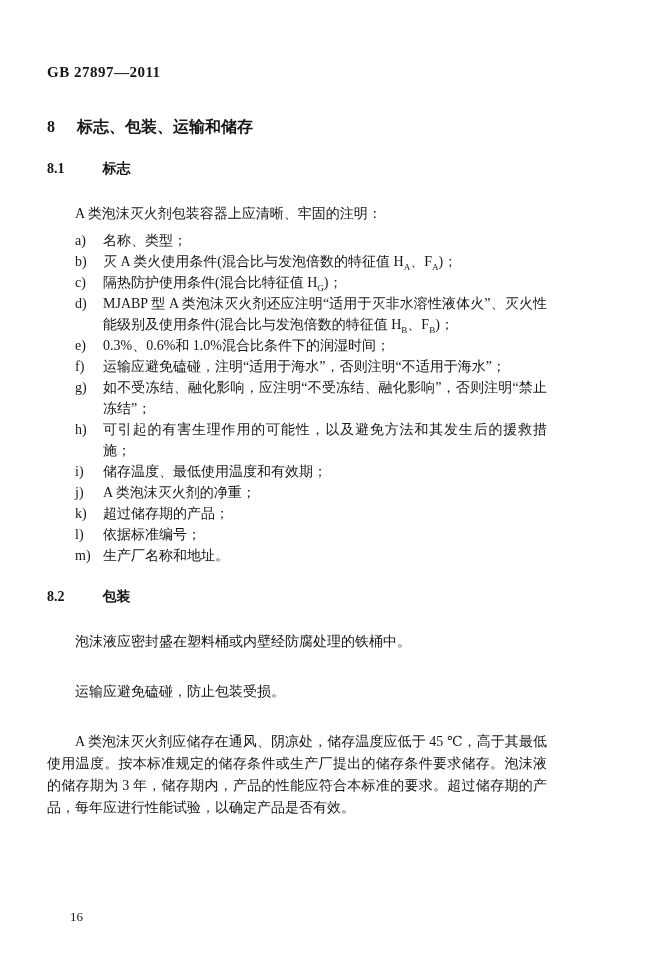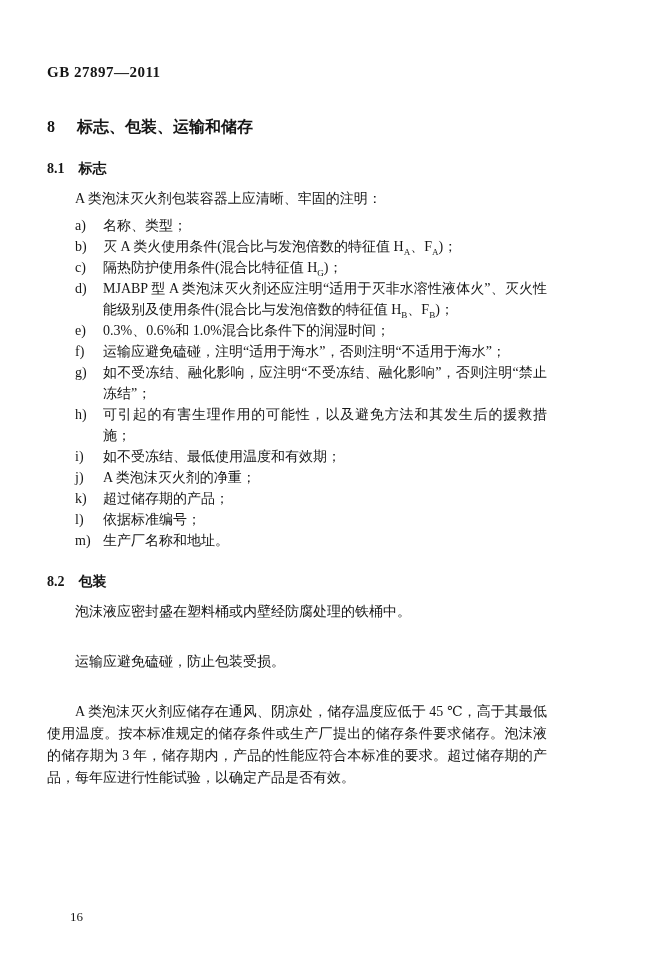--- a/index.html
+++ b/index.html
@@ -31,24 +31,25 @@
     display: flex;
     align-items: baseline;
   }
   .h-main .h-num { margin-right: 22px; }
   .h-sub {
     margin-top: 22px;
     font-weight: bold;
     font-size: 14px;
     display: flex;
     align-items: baseline;
+    gap: 24px;
   }
   .h-sub .h-num { margin-right: 14px; }
   .para {
-    margin-top: 10px;
+    margin-top: 25px;
     line-height: 22px;
     text-indent: 2em;
     text-align: justify;
   }
   .para.no-gap { margin-top: 28px; }
   .list {
     margin-top: 5px;
     padding-left: 28px;
   }
   .li {
@@ -122,21 +123,21 @@
       <div class="li">
         <span class="li-label">g)</span>
         <span class="li-text">如不受冻结、融化影响，应注明“不受冻结、融化影响”，否则注明“禁止冻结”；</span>
       </div>
       <div class="li">
         <span class="li-label">h)</span>
         <span class="li-text">可引起的有害生理作用的可能性，以及避免方法和其发生后的援救措施；</span>
       </div>
       <div class="li">
         <span class="li-label">i)</span>
-        <span class="li-text">如不受冻结、最低使用温度和有效期；</span>
+        <span class="li-text">储存温度、最低使用温度和有效期；</span>
       </div>
       <div class="li">
         <span class="li-label">j)</span>
         <span class="li-text">A 类泡沫灭火剂的净重；</span>
       </div>
       <div class="li">
         <span class="li-label">k)</span>
         <span class="li-text">超过储存期的产品；</span>
       </div>
       <div class="li">

